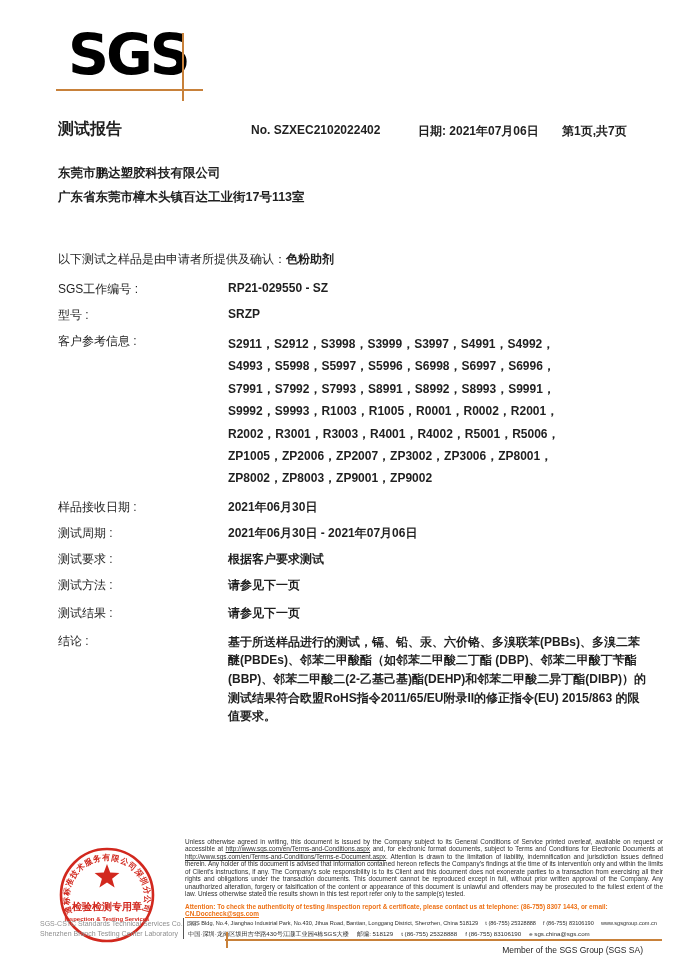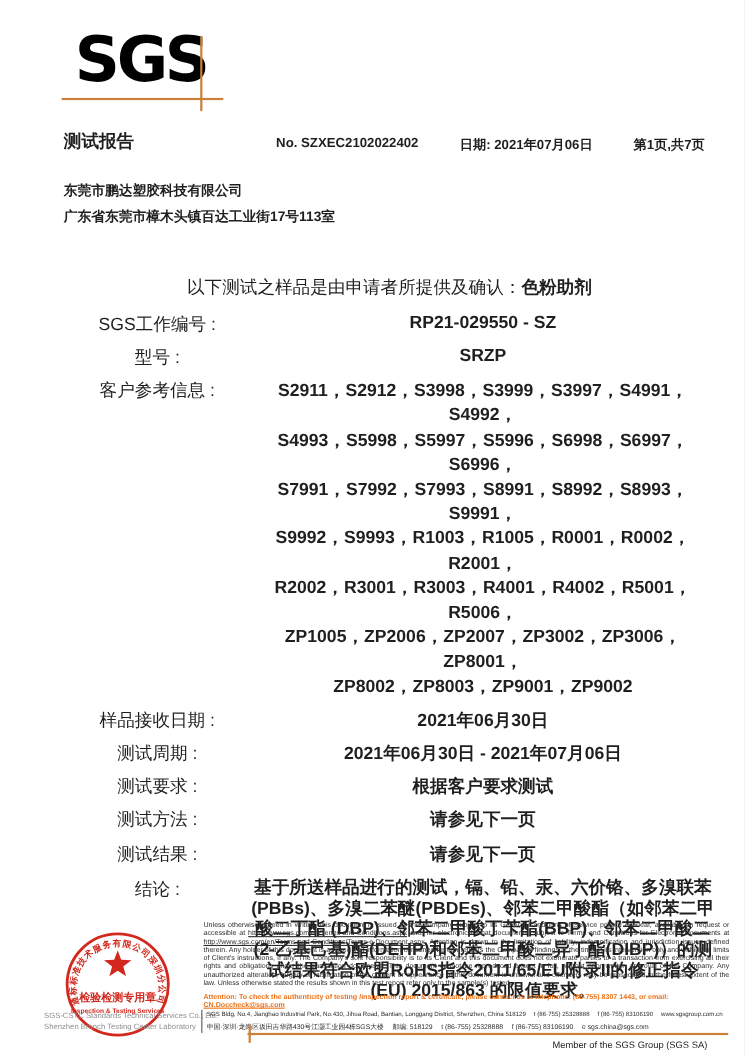--- a/index.html
+++ b/index.html
@@ -13,26 +13,26 @@
     position:absolute;left:68px;top:22px;font-size:57px;font-weight:bold;
     color:#000000;letter-spacing:-3px;font-family:"DejaVu Sans",sans-serif;
   }
   .logo-hline{position:absolute;left:56px;top:89px;width:147px;height:2px;background:#c8813a;}
   .logo-vline{position:absolute;left:182px;top:33px;width:2px;height:68px;background:#c8813a;}
 
   
   .report-title{position:absolute;left:58px;top:119px;font-size:16px;font-weight:bold;}
   .report-no{position:absolute;left:228px;top:123px;font-size:12px;font-weight:bold;margin-left:23px;}
   .report-date{position:absolute;left:418px;top:123px;font-size:12px;font-weight:bold;}
-  .report-page{position:absolute;left:576px;top:123px;font-size:12px;font-weight:bold;}
+  .report-page{position:absolute;left:562px;top:123px;font-size:12px;font-weight:bold;}
 
   .company{position:absolute;left:58px;top:161px;font-size:12.5px;font-weight:bold;line-height:24px;}
 
   
-  .fields{position:absolute;left:58px;top:251px;width:592px;font-size:16px;text-align:center;}
+  .fields{position:absolute;left:58px;top:251px;width:592px;font-size:12px;}
   .intro{margin-bottom:13px;}
   .intro b{font-weight:bold;}
   .frow{display:flex;margin-bottom:9px;}
   .flabel{width:170px;flex:none;}
   .fvalue{flex:1;font-weight:bold;}
   .ref-line{line-height:22.4px;font-weight:bold;}
   .gap-sm{height:2px;}
   .conclusion .fvalue{line-height:18.6px;}
 
   

